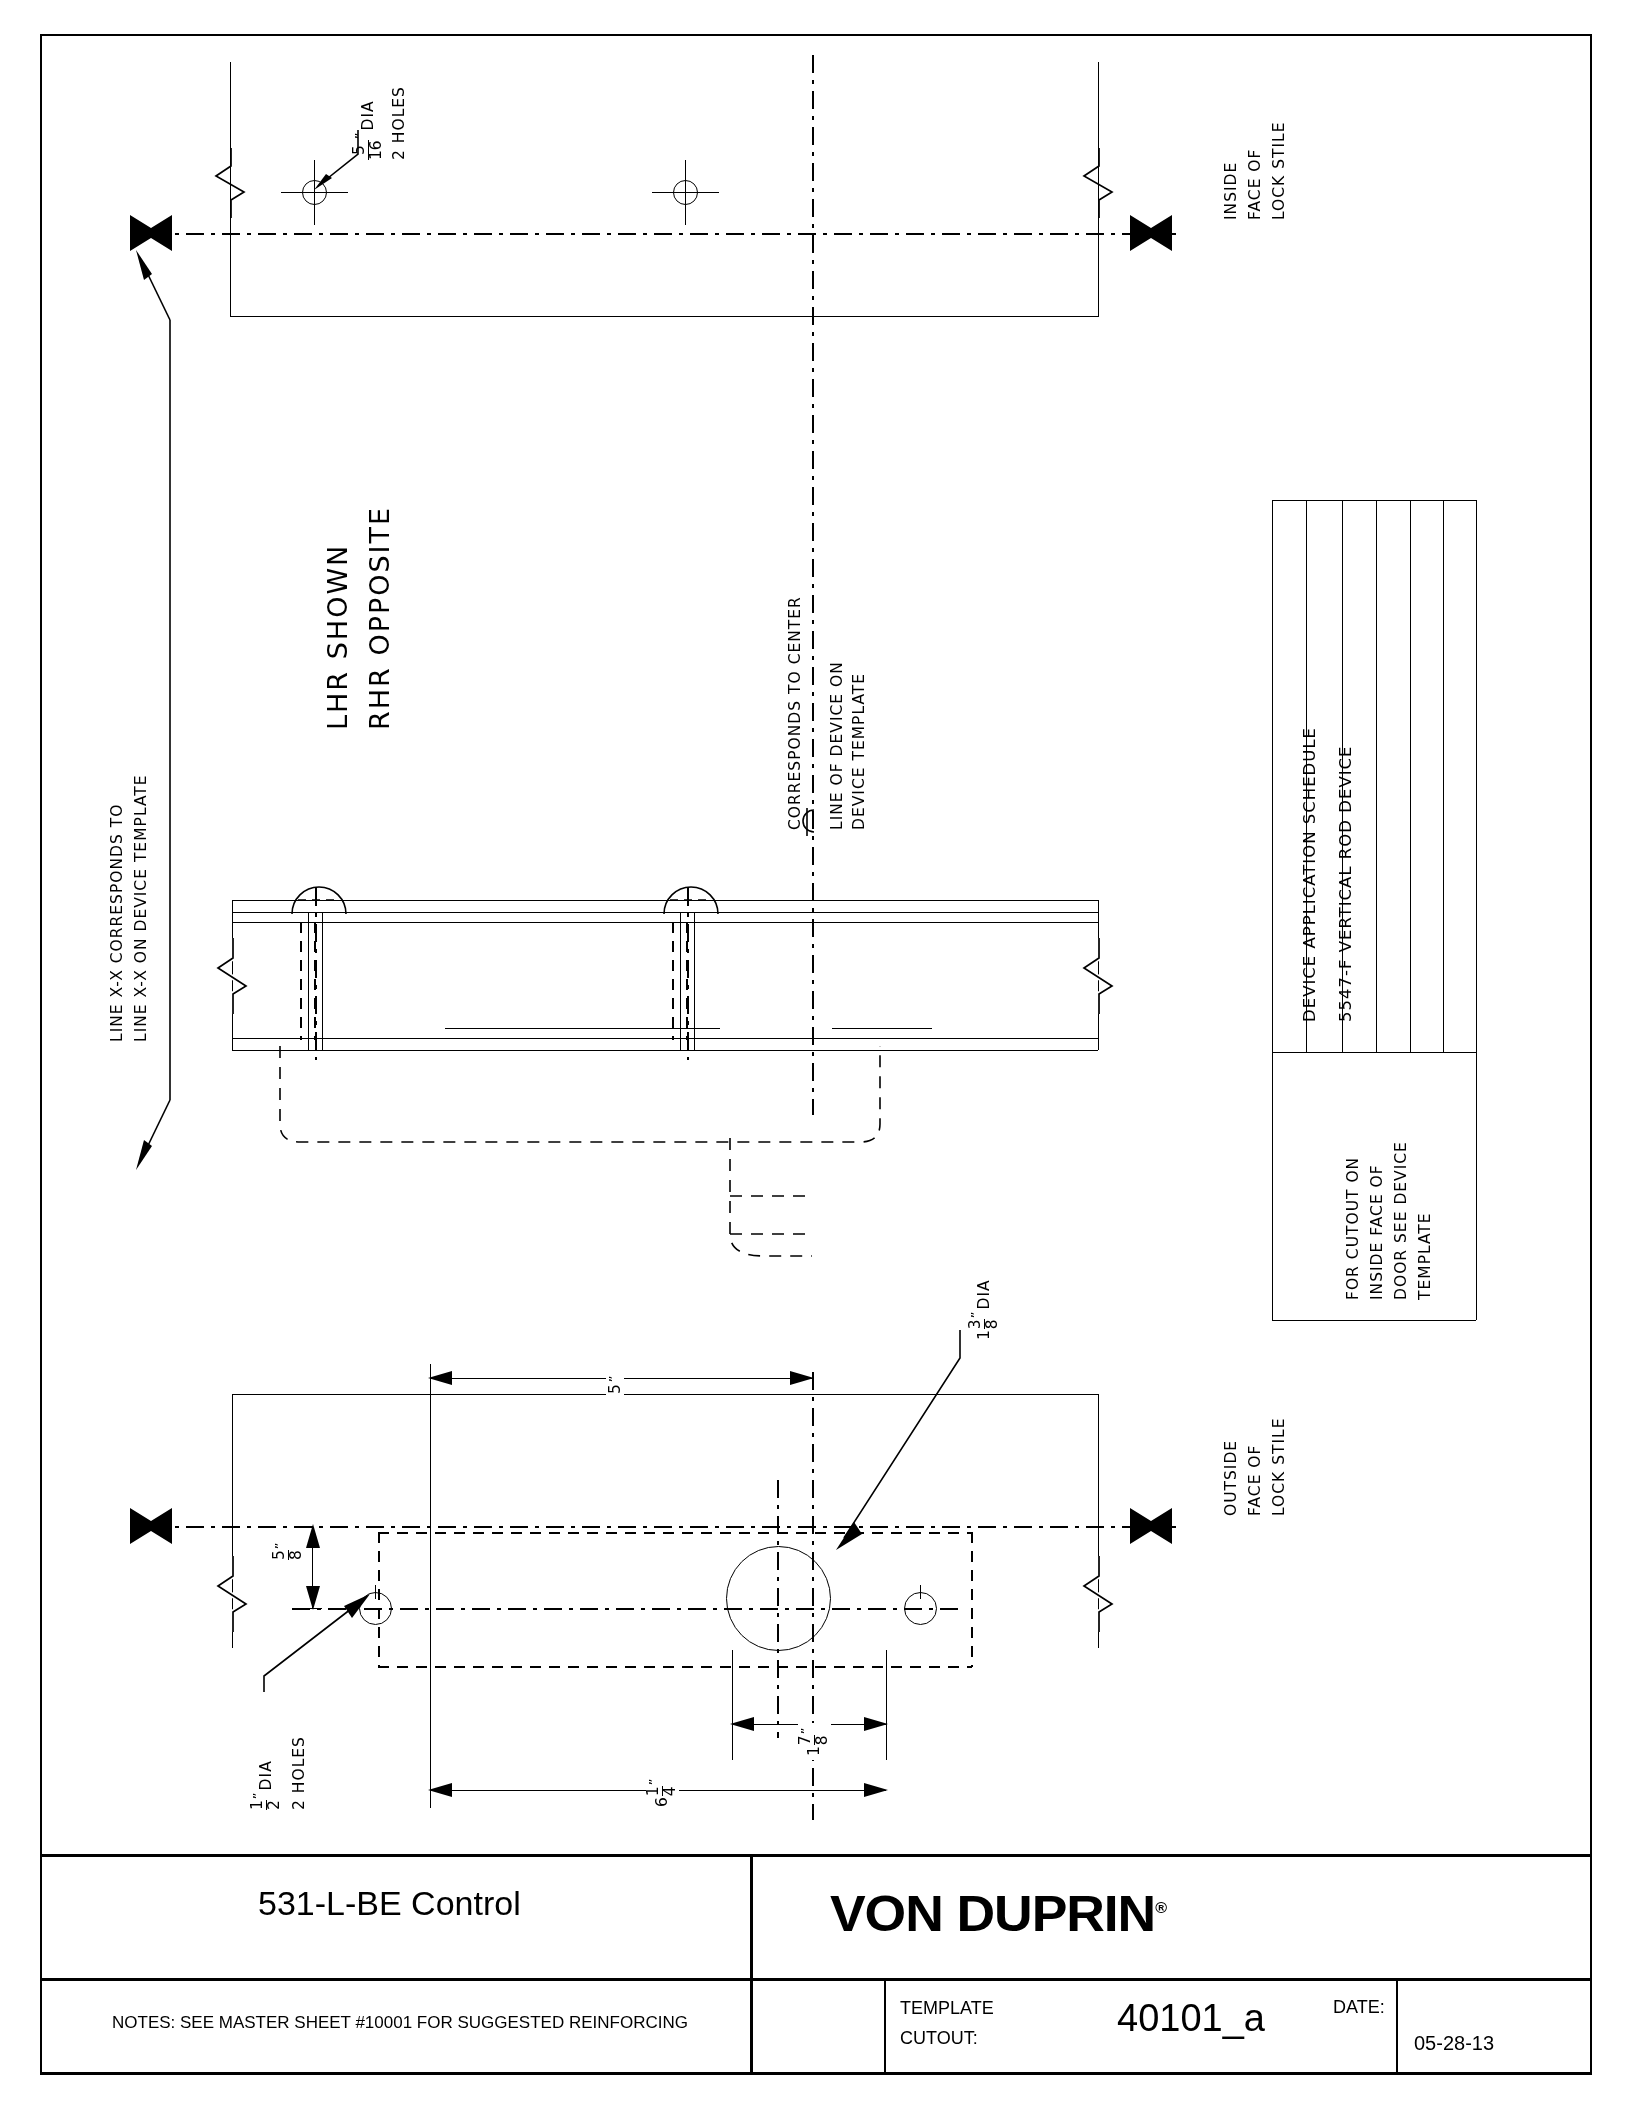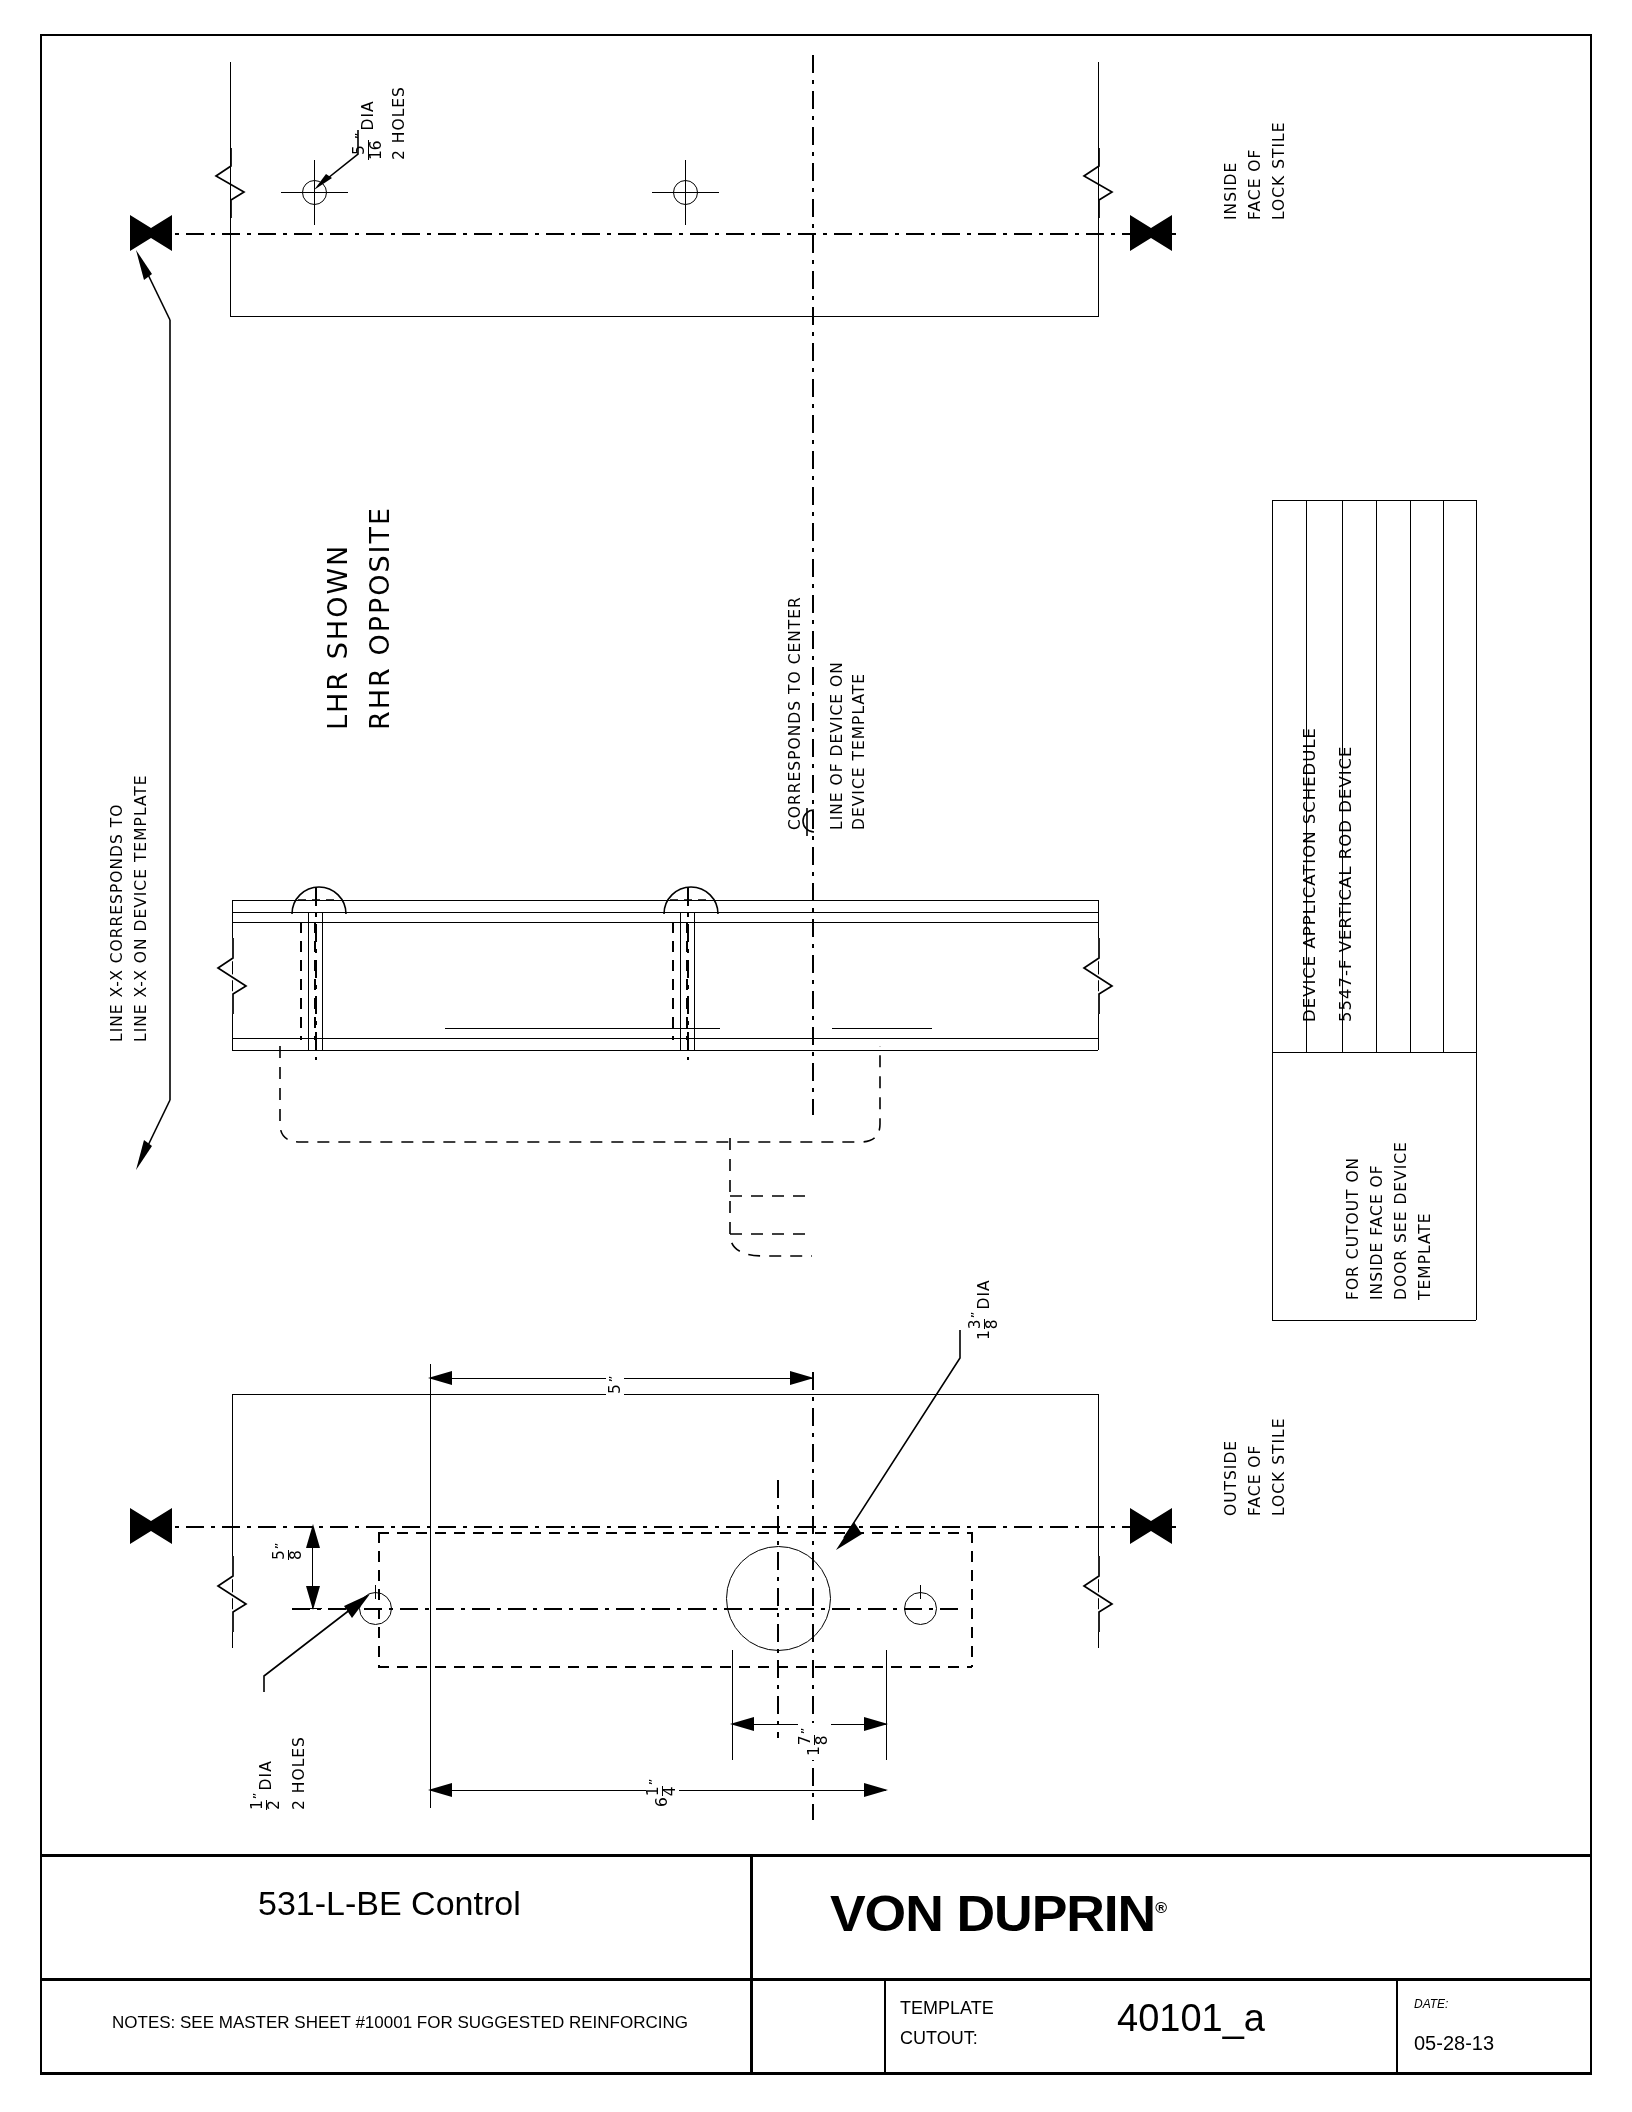--- a/index.html
+++ b/index.html
@@ -389,17 +389,17 @@
     <div class="tb-text" style="left:258px;top:1884px;font-size:34px;">531-L-BE Control</div>
 
     <div class="logo" style="left:830px;top:1885px;"><span>VON DUPRIN</span><span class="reg">®</span></div>
 
     <div class="tb-text" style="left:112px;top:2013px;font-size:17px;">NOTES: SEE MASTER SHEET #10001 FOR SUGGESTED REINFORCING</div>
 
     <div class="tb-text" style="left:900px;top:1998px;font-size:18px;">TEMPLATE</div>
     <div class="tb-text" style="left:900px;top:2028px;font-size:18px;">CUTOUT:</div>
     <div class="tb-text" style="left:1117px;top:1997px;font-size:38px;">40101_a</div>
 
-    <div class="tb-text" style="left:1414px;top:1997px;font-size:12px;font-style:italic;">DATE:</div>
+    <div class="tb-text" style="left:1333px;top:1997px;font-size:18px;">DATE:</div>
     <div class="tb-text" style="left:1414px;top:2032px;font-size:20px;">05-28-13</div>
   </div>
 
 </div>
 
 </body></html>

